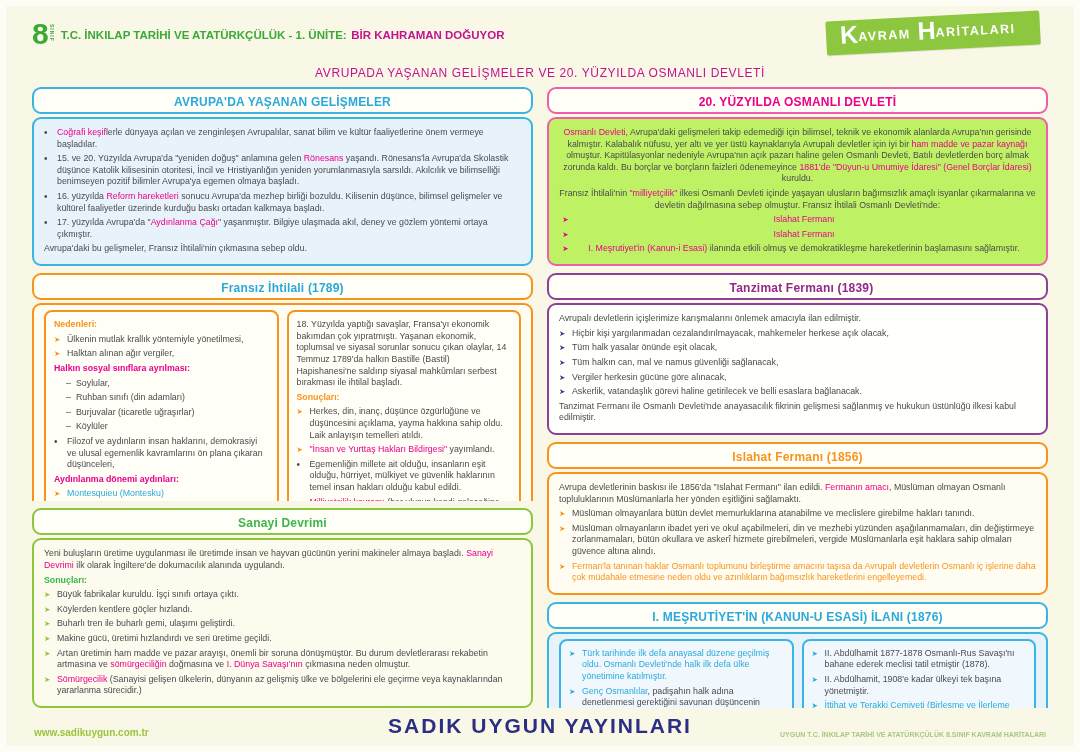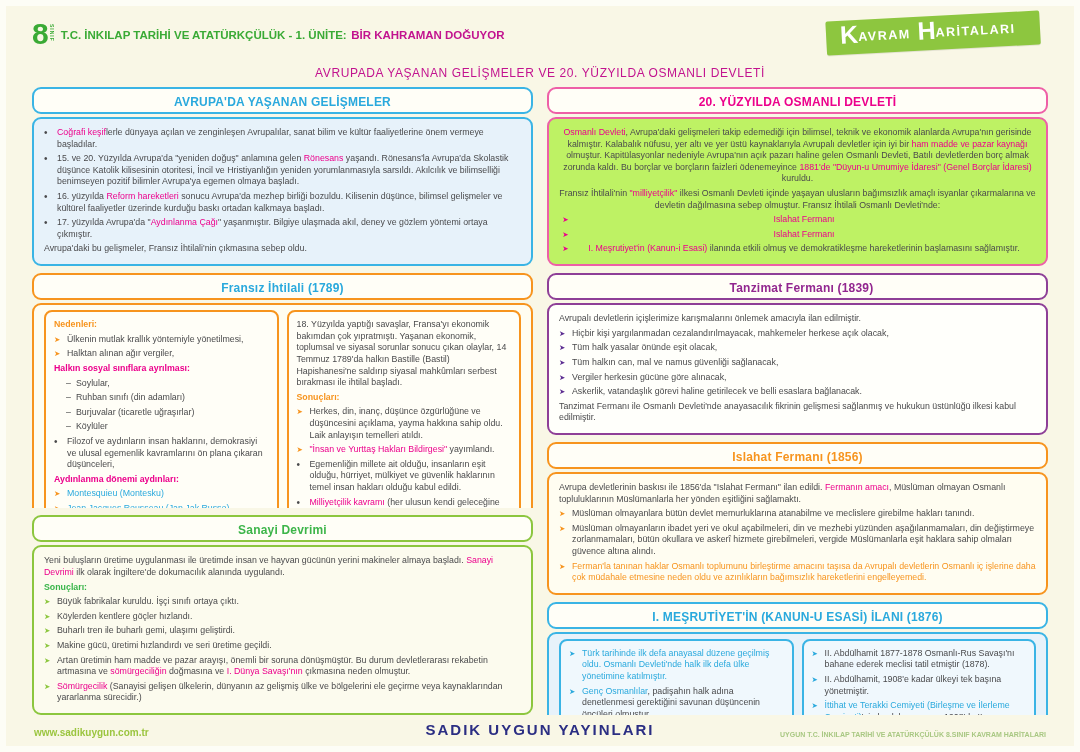--- a/index.html
+++ b/index.html
@@ -79,21 +79,21 @@
   
   .c-pink{color:#ec008c;}
   .c-blue{color:#2aa9dd;text-align:center;}
   .c-orange{color:#f7941e;}
   .c-pink-bold{color:#ec008c;font-weight:bold;}
   .c-orange-bold{color:#f7941e;font-weight:bold;}
   .c-green-bold{color:#39b54a;font-weight:bold;}
   
   .footer{display:flex;align-items:flex-end;padding:6px 2px 2px;}
   .site{flex:1;font-size:10px;color:#9bc53f;font-weight:bold;}
-  .pub{font-size:15px;font-weight:bold;color:#2b2e83;letter-spacing:2px;}
+  .pub{font-size:21px;font-weight:bold;color:#2b2e83;letter-spacing:2px;}
   .edition{flex:1;text-align:right;font-size:7px;color:#a9c883;font-weight:bold;}
 </style>
 </head>
 <body>
 
 <div class="page">
 
   <header class="topbar">
     <div class="title-group">
       <div class="grade-badge">

